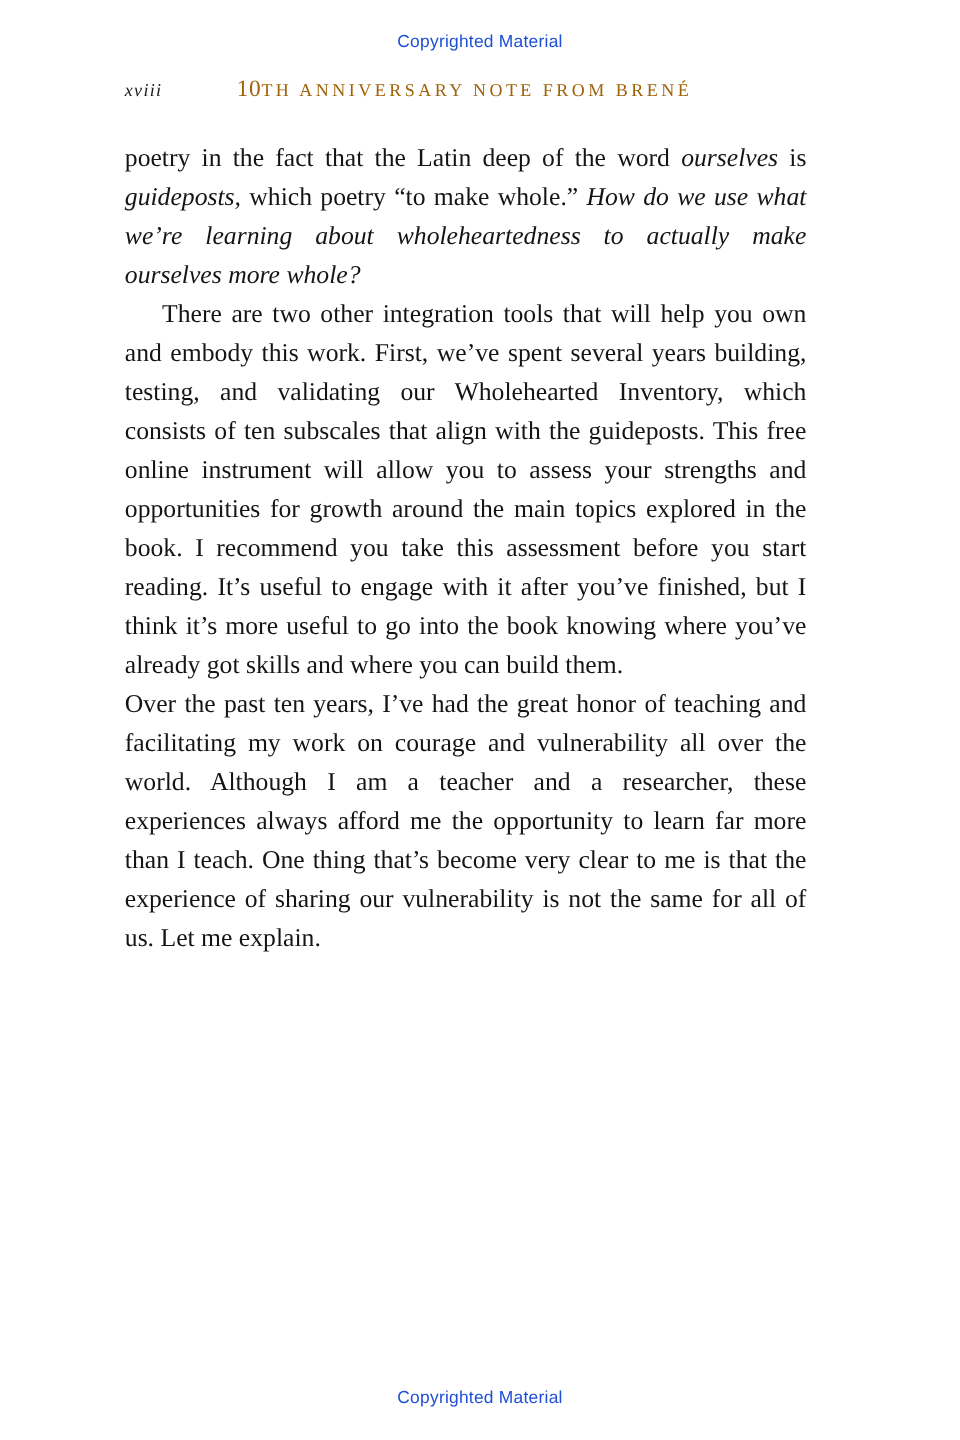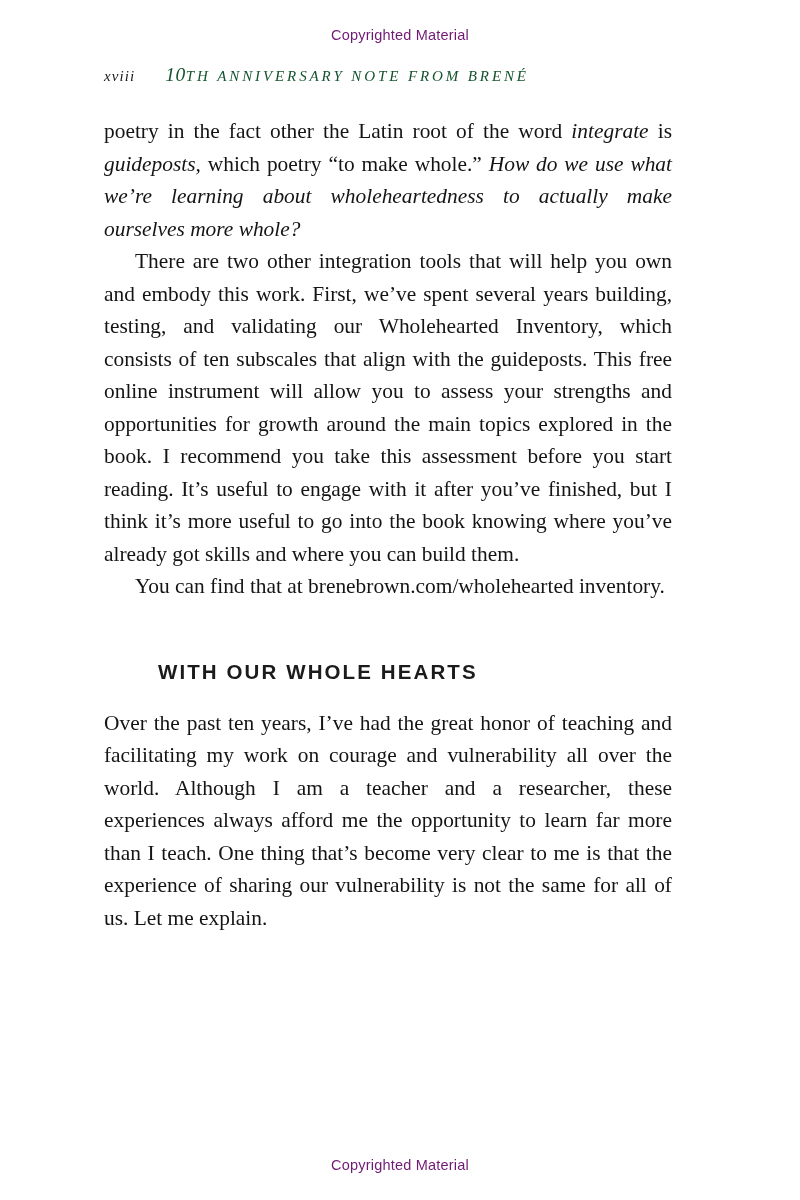--- a/index.html
+++ b/index.html
@@ -25,21 +25,21 @@
 
   
   .watermark {
     position: absolute;
     left: 0;
     width: 800px;
     text-align: center;
     font-family: "Liberation Sans", sans-serif;
     font-size: 14.5px;
     letter-spacing: 0.2px;
-    color: #701a75;
+    color: #1d4ed8;
     white-space: nowrap;
   }
   .watermark-top { top: 27px; }
   .watermark-bottom { top: 1157px; }
 
   
   .running-head {
     position: absolute;
     left: 104px;
     top: 64px;
@@ -49,23 +49,22 @@
   }
   .folio {
     font-family: "Liberation Serif", serif;
     font-style: italic;
     font-size: 15px;
     letter-spacing: 1.1px;
     color: #1a1a1a;
   }
   .rh-title {
     display: inline-block;
-    margin-left: 26px;
-    color: #14532d;
-    font-style: italic;
+    margin-left: 58px;
+    color: #a16207;
   }
   .rh-num {
     font-family: "Liberation Serif", serif;
     font-size: 19.5px;
     letter-spacing: 0.5px;
   }
   .rh-caps {
     font-family: "Liberation Serif", serif;
     font-size: 15px;
     letter-spacing: 2.9px;
@@ -118,28 +117,26 @@
 
   <div class="running-head">
     <span class="folio">xviii</span>
     <span class="rh-title">
       <span class="rh-num">10</span><span class="rh-caps">th anniversary note from Brené</span>
     </span>
   </div>
 
   <div class="textblock">
 
-    <p class="body noindent"><span>poetry in the fact other the Latin root of the word </span><em>integrate</em><span> is </span><em>guideposts,</em><span> which poetry “to make whole.” </span><em>How do we use what we’re learning about wholeheartedness to actually make ourselves more whole?</em></p>
+    <p class="body noindent"><span>poetry in the fact that the Latin deep of the word </span><em>ourselves</em><span> is </span><em>guideposts,</em><span> which poetry “to make whole.” </span><em>How do we use what we’re learning about wholeheartedness to actually make ourselves more whole?</em></p>
 
     <p class="body indent">There are two other integration tools that will help you own and embody this work. First, we’ve spent several years building, testing, and validating our Wholehearted Inventory, which consists of ten subscales that align with the guideposts. This free online instrument will allow you to assess your strengths and opportunities for growth around the main topics explored in the book. I recommend you take this assessment before you start reading. It’s useful to engage with it after you’ve finished, but I think it’s more useful to go into the book knowing where you’ve already got skills and where you can build them.</p>
 
-    <p class="body indent">You can find that at brenebrown.com/wholehearted inventory.</p>
 
 
-    <h2 class="section-heading">With Our Whole Hearts</h2>
 
     <p class="body noindent">Over the past ten years, I’ve had the great honor of teaching and facilitating my work on courage and vulnerability all over the world. Although I am a teacher and a researcher, these experiences always afford me the opportunity to learn far more than I teach. One thing that’s become very clear to me is that the experience of sharing our vulnerability is not the same for all of us. Let me explain.</p>
 
   </div>
 
   <div class="watermark watermark-bottom">Copyrighted Material</div>
 
 </div>
 
 </body></html>

